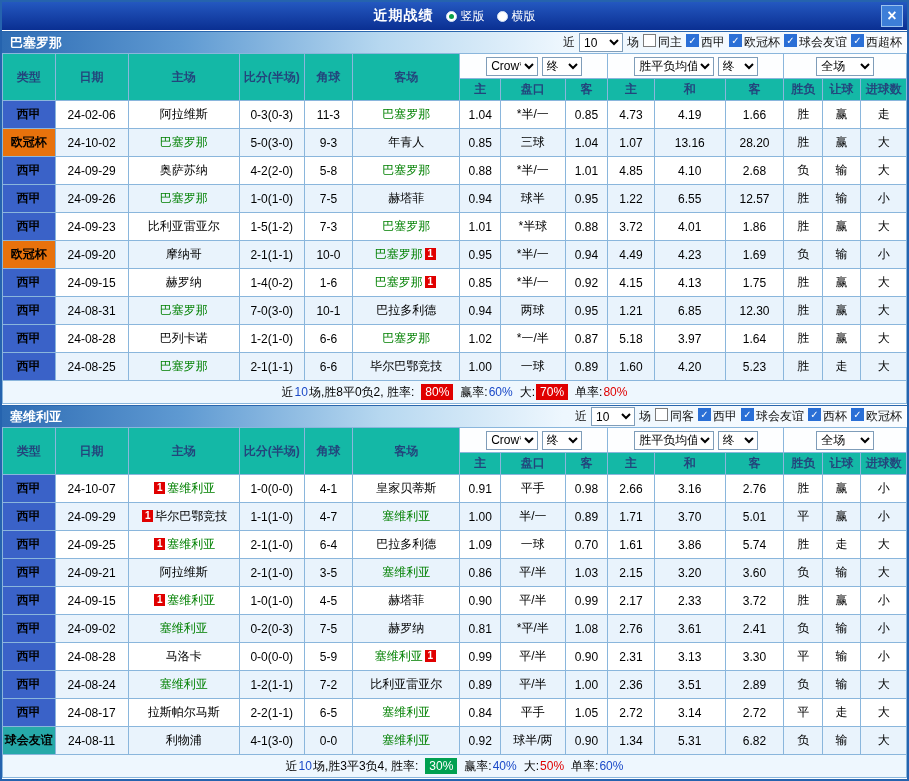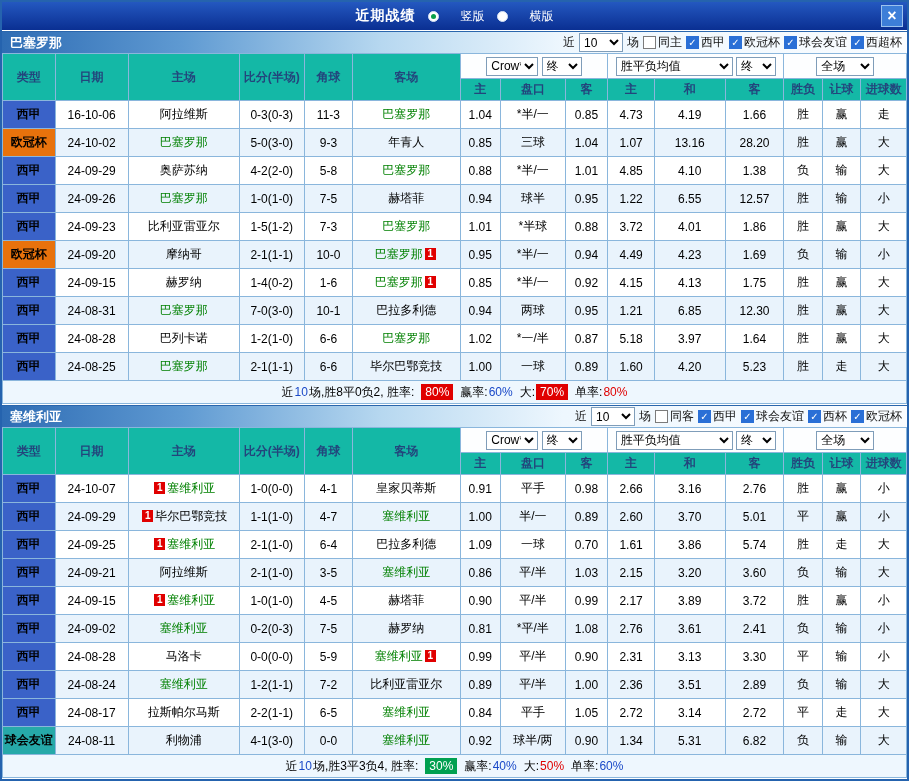--- a/index.html
+++ b/index.html
@@ -4,42 +4,42 @@
 <style>
   *{margin:0;padding:0;box-sizing:border-box;}
   html,body{background:#fff;}
   body{width:909px;font-family:"Liberation Sans","DejaVu Sans",sans-serif;}
   .popup{width:909px;min-height:781px;border:2px solid #2563ae;background:#fff;}
 
   
   .titlebar{height:28px;background:linear-gradient(180deg,#2458c0,#0a2f92);display:flex;align-items:center;position:relative;color:#fff;}
   .titlebar-center{flex:1;display:flex;justify-content:center;align-items:center;gap:12px;}
   .title{font-weight:bold;font-size:14px;letter-spacing:1px;}
-  .radio-item{display:flex;align-items:center;gap:22px;font-size:12px;cursor:pointer;}
+  .radio-item{display:flex;align-items:center;gap:4px;font-size:12px;cursor:pointer;}
   .radio{width:11px;height:11px;border-radius:50%;background:#fff;display:inline-block;position:relative;border:1px solid #d5e2f5;}
   .radio.on::after{content:"";position:absolute;left:2px;top:2px;width:5px;height:5px;background:#0aa04a;border-radius:50%;}
   .close-btn{position:absolute;right:4px;top:3px;width:22px;height:22px;background:#3d7ed8;border:1px solid #9cc2ee;color:#fff;display:flex;align-items:center;justify-content:center;font-size:16px;font-weight:bold;cursor:pointer;}
 
   
   section.team-section{margin-top:1px;}
   .section-bar{height:22px;display:flex;align-items:center;border-top:1px solid #2a66ac;
     background:linear-gradient(90deg,#2e6cb4 0%,#5f9ad2 20%,#b7d8f0 42%,#eef7fe 62%,#f9fcff 100%);}
   .team-name{color:#fff;font-weight:bold;font-size:13px;padding-left:8px;}
   .filter{margin-left:auto;display:flex;align-items:center;gap:4px;font-size:12px;color:#111;padding-right:5px;}
-  .cb-item{display:flex;align-items:center;gap:2px;cursor:pointer;}
+  .cb-item{display:flex;align-items:flex-start;gap:2px;cursor:pointer;}
   .cb{width:13px;height:13px;border:1px solid #7b7b7b;background:#fff;display:inline-flex;align-items:center;justify-content:center;}
   .cb.on{background:#2a6fd6;border-color:#2a6fd6;}
   .cb.on::after{content:"✓";color:#fff;font-size:10px;font-weight:bold;line-height:1;}
 
   
   select{font-size:12px;font-family:inherit;background:#fff;border:1px solid #7f9db9;height:19px;}
   .sel-count{width:44px;}
   .sel-company{width:52px;}
   .sel-time{width:40px;}
-  .sel-europe{width:117px;}
+  .sel-europe{width:80px;}
   .sel-scope{width:58px;}
 
   
   table.stats{width:100%;border-collapse:collapse;table-layout:fixed;font-size:12px;}
   .stats th,.stats td{border:1px solid #8ab6dc;text-align:center;overflow:hidden;white-space:nowrap;padding:0;}
   .stats thead th{background:#14b8a6;color:#23457c;font-weight:bold;height:22px;}
   .stats thead th.ctrl{background:#fdfeff;height:25px;}
   .stats tbody td{height:28px;color:#000;}
   .stats tbody tr:nth-child(even){background:#e9f3fc;}
   .type-cell{color:#fff;font-weight:bold;}
@@ -158,21 +158,21 @@
           <th>和</th>
           <th>客</th>
           <th>胜负</th>
           <th>让球</th>
           <th>进球数</th>
         </tr>
       </thead>
       <tbody>
           <tr>
     <td class="type-cell" style="background: rgb(58, 98, 200);">西甲</td>
-    <td>16-10-06</td>
+    <td>24-02-06</td>
     <td><span class="team">阿拉维斯</span></td>
     <td class="score">0-3(0-3)</td>
     <td>11-3</td>
     <td><span class="team hl">巴塞罗那</span></td>
     <td>1.04</td>
     <td class="hcap">*半/一</td>
     <td>0.85</td>
     <td>4.73</td>
     <td class="draw">4.19</td>
     <td>1.66</td>
@@ -202,21 +202,21 @@
     <td>24-09-29</td>
     <td><span class="team">奥萨苏纳</span></td>
     <td class="score">4-2(2-0)</td>
     <td>5-8</td>
     <td><span class="team hl">巴塞罗那</span></td>
     <td>0.88</td>
     <td class="hcap">*半/一</td>
     <td>1.01</td>
     <td>4.85</td>
     <td class="draw">4.10</td>
-    <td>1.38</td>
+    <td>2.68</td>
     <td class="c-green">负</td>
     <td class="c-green">输</td>
     <td class="c-red">大</td>
   </tr>
           <tr>
     <td class="type-cell" style="background: rgb(58, 98, 200);">西甲</td>
     <td>24-09-26</td>
     <td><span class="team hl">巴塞罗那</span></td>
     <td class="score">1-0(1-0)</td>
     <td>7-5</td>
@@ -459,21 +459,21 @@
           <tr>
     <td class="type-cell" style="background: rgb(58, 98, 200);">西甲</td>
     <td>24-09-29</td>
     <td><span class="card">1</span><span class="team">毕尔巴鄂竞技</span></td>
     <td class="score">1-1(1-0)</td>
     <td>4-7</td>
     <td><span class="team hl">塞维利亚</span></td>
     <td>1.00</td>
     <td class="hcap">半/一</td>
     <td>0.89</td>
-    <td>2.60</td>
+    <td>1.71</td>
     <td class="draw">3.70</td>
     <td>5.01</td>
     <td class="c-blue">平</td>
     <td class="c-red">赢</td>
     <td class="c-green">小</td>
   </tr>
           <tr>
     <td class="type-cell" style="background: rgb(58, 98, 200);">西甲</td>
     <td>24-09-25</td>
     <td><span class="card">1</span><span class="team hl">塞维利亚</span></td>
@@ -511,21 +511,21 @@
     <td class="type-cell" style="background: rgb(58, 98, 200);">西甲</td>
     <td>24-09-15</td>
     <td><span class="card">1</span><span class="team hl">塞维利亚</span></td>
     <td class="score">1-0(1-0)</td>
     <td>4-5</td>
     <td><span class="team">赫塔菲</span></td>
     <td>0.90</td>
     <td class="hcap">平/半</td>
     <td>0.99</td>
     <td>2.17</td>
-    <td class="draw">3.89</td>
+    <td class="draw">2.33</td>
     <td>3.72</td>
     <td class="c-red">胜</td>
     <td class="c-red">赢</td>
     <td class="c-green">小</td>
   </tr>
           <tr>
     <td class="type-cell" style="background: rgb(58, 98, 200);">西甲</td>
     <td>24-09-02</td>
     <td><span class="team hl">塞维利亚</span></td>
     <td class="score">0-2(0-3)</td>

